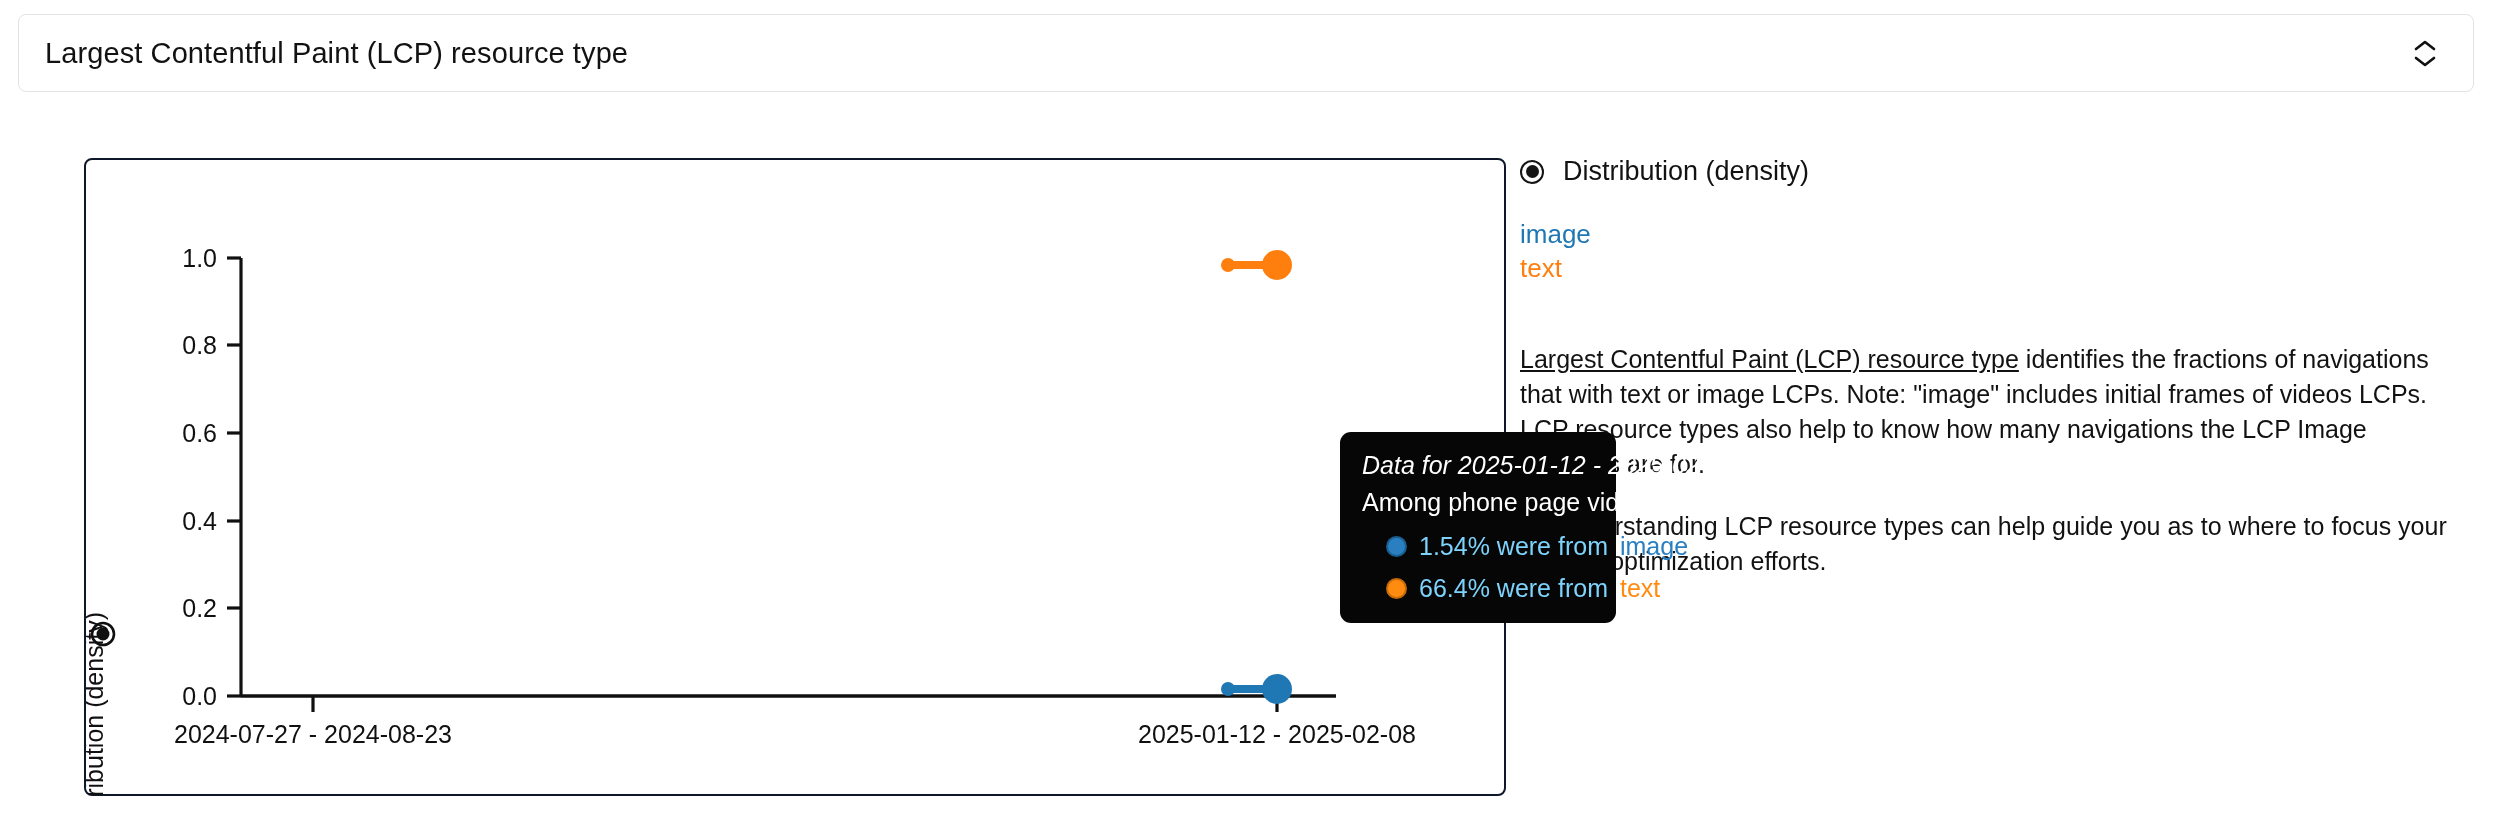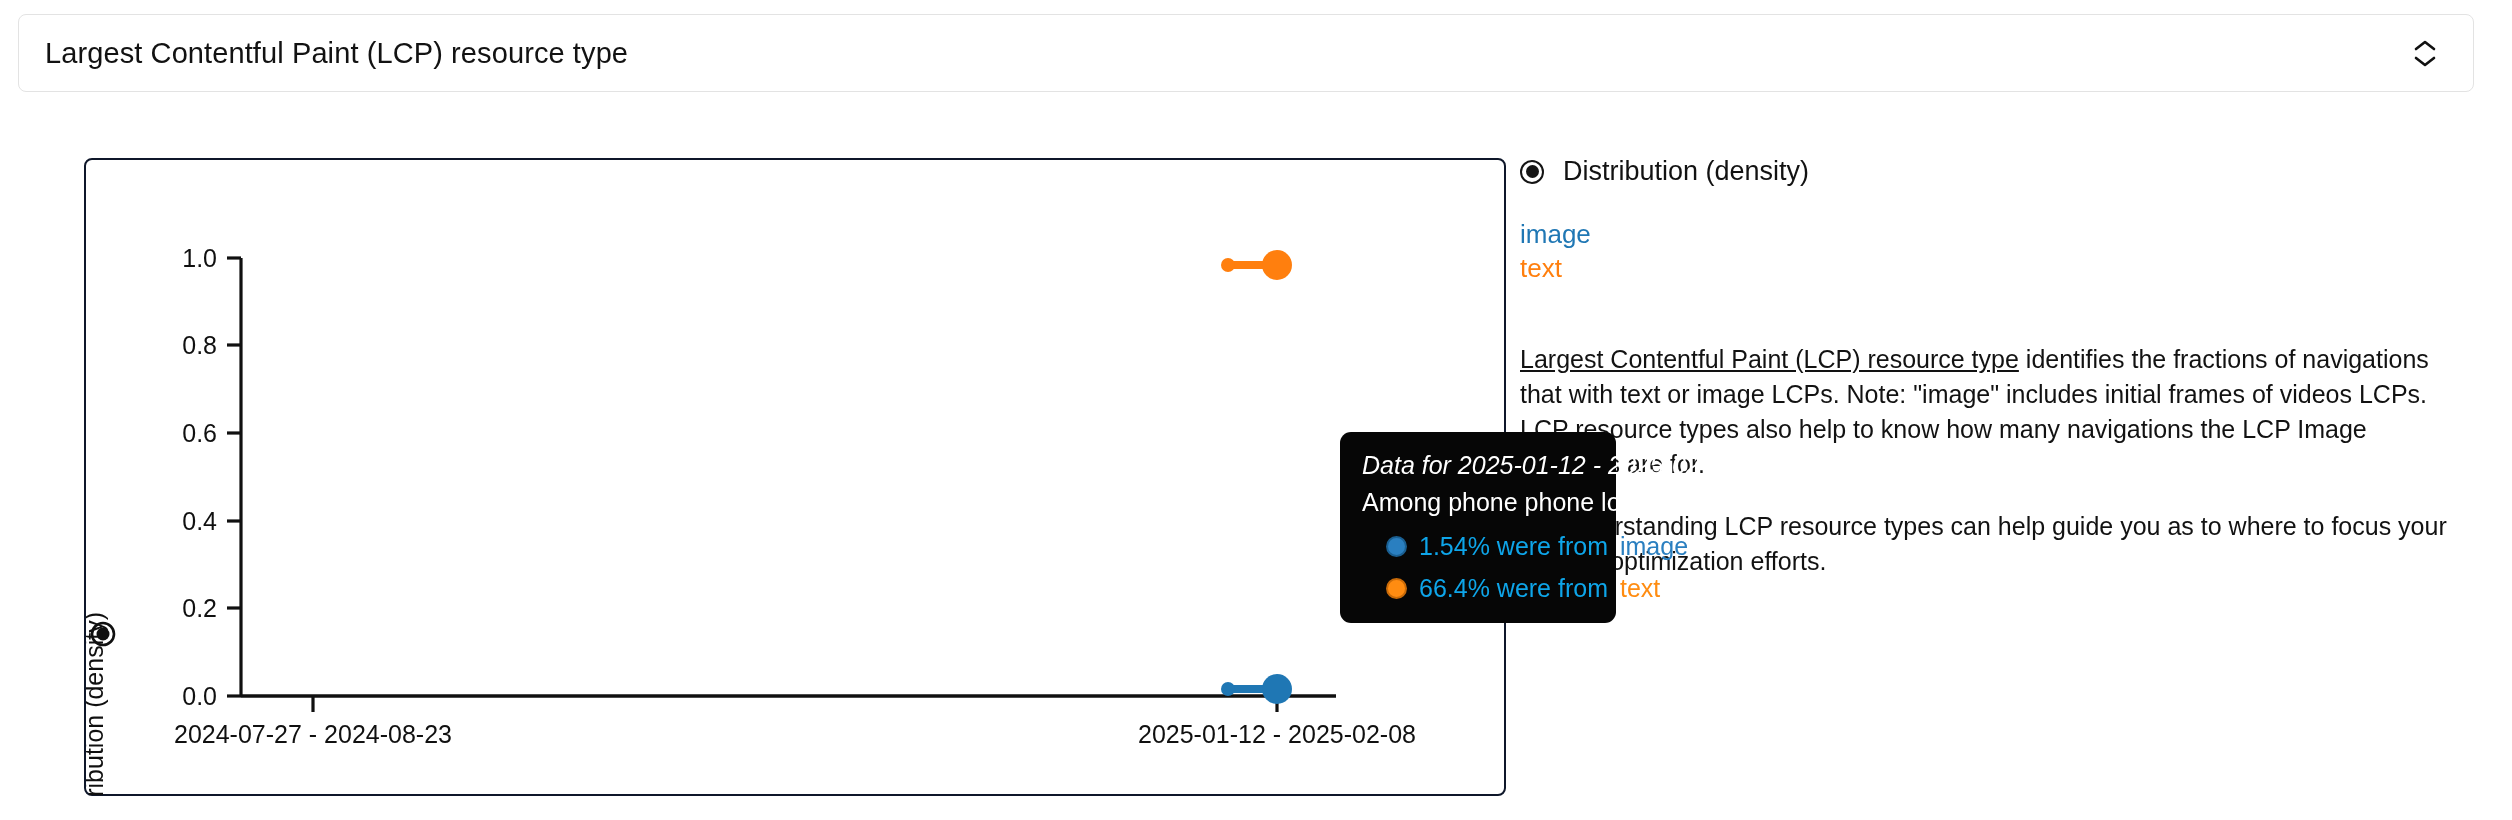--- a/index.html
+++ b/index.html
@@ -176,21 +176,21 @@
     font-size: 25px;
     white-space: nowrap;
   }
   .tt-dot {
     width: 21px;
     height: 21px;
     border-radius: 50%;
     flex: none;
     box-sizing: border-box;
   }
-  .tt-text { color: #0ea5e9; }
+  .tt-text { color: #7dd3fc; }
 
   
   .description {
     margin-top: 56px;
     font-size: 25px;
     line-height: 1.41;
     color: #121212;
     width: 930px;
   }
   .desc-link {
@@ -303,21 +303,21 @@
       <svg class="gauge-icon" width="26" height="26" viewBox="0 0 26 26">
         <path d="M3 19 A11 11 0 1 1 23 19" fill="none" stroke="#111" stroke-width="2.3" stroke-linecap="round"></path>
         <line x1="13" y1="14" x2="19" y2="8" stroke="#111" stroke-width="2.3" stroke-linecap="round"></line>
       </svg>
       <span>Understanding LCP resource types can help guide you as to where to focus your LCP optimization efforts.</span>
     </div>
   </div>
 
   <div class="tooltip">
     <div class="tt-head">Data for 2025-01-12 - 2025-02-08</div>
-    <div class="tt-sub">Among phone phone loads,</div>
+    <div class="tt-sub">Among phone page videos,</div>
 
     <div class="tt-row">
       <span class="tt-dot" style="background:#2a7fc0; border:2px solid #1a5f91"></span>
       <span class="tt-text">1.54% were from </span>
         <span style="color:#2a7fc0">image</span>
     </div>
 
     <div class="tt-row">
       <span class="tt-dot" style="background:#ff8c11; border:2px solid #c96a08"></span>
       <span class="tt-text">66.4% were from </span>

